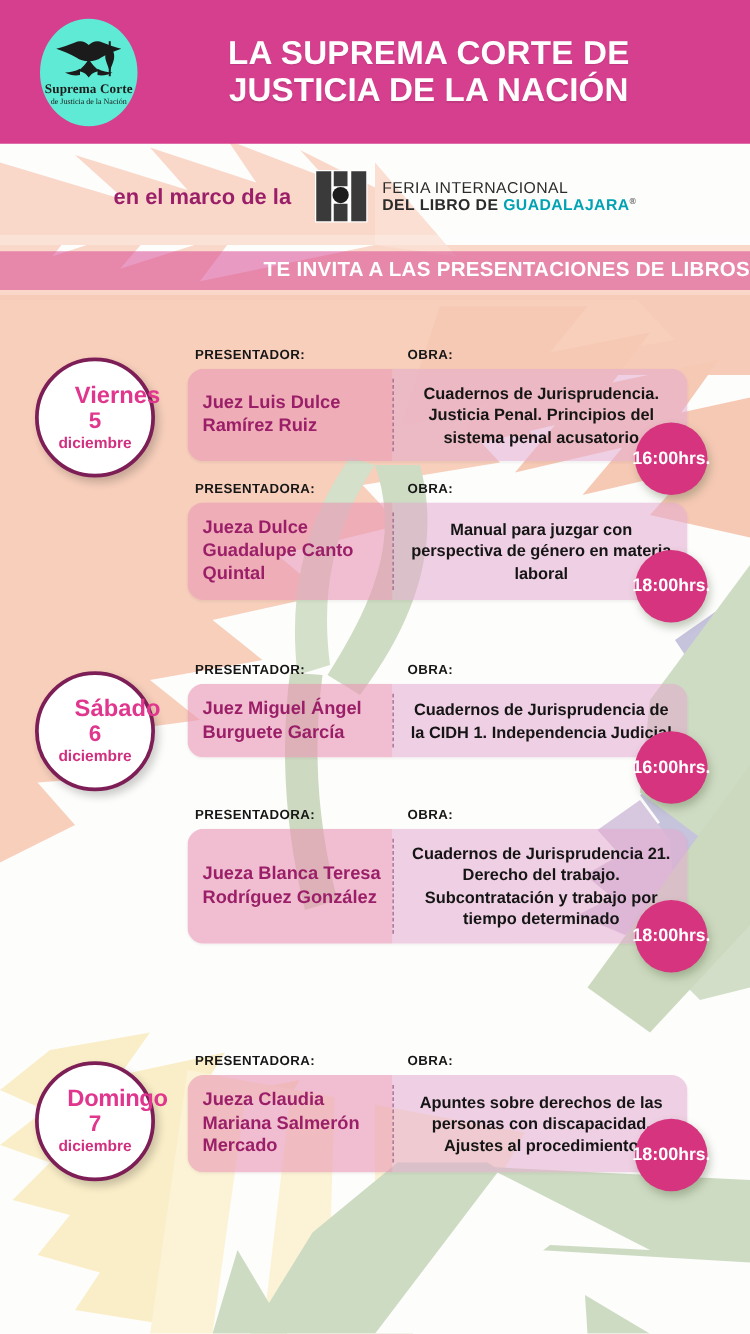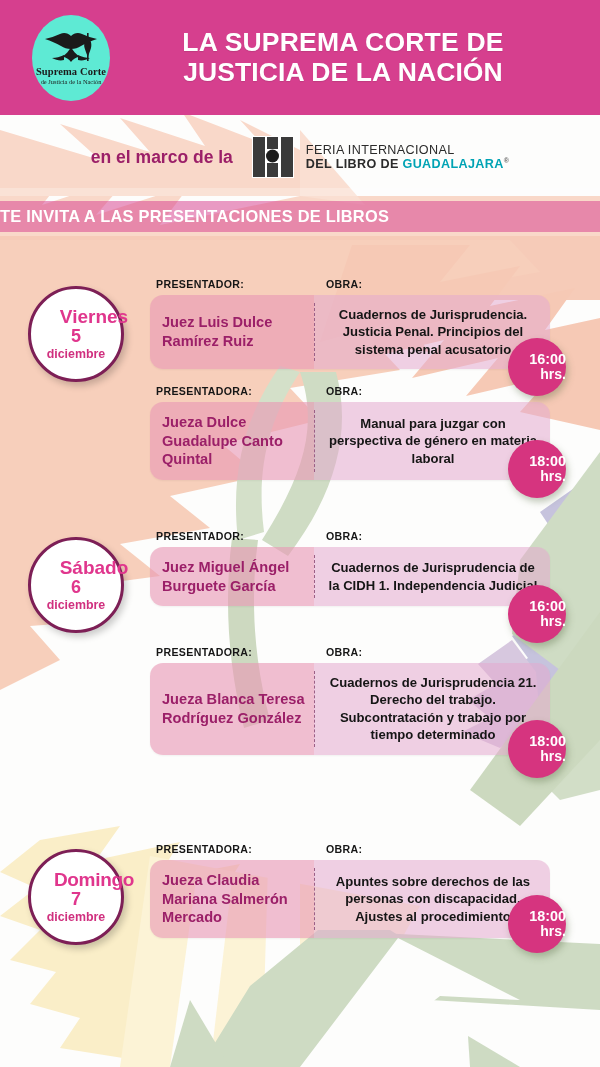--- a/index.html
+++ b/index.html
@@ -51,21 +51,21 @@
   .fil-lines{line-height:1.12;}
   .fil-l1{font-size:12.6px;font-weight:400;color:#2b2b2b;letter-spacing:.35px;}
   .fil-l2{font-size:12.6px;font-weight:700;color:#2b2b2b;letter-spacing:.35px;}
   .fil-city{color:#00a3b4;}
   .fil-reg{font-size:7px;vertical-align:super;color:#666;}
 
   
   .band{
     position:absolute;top:201px;left:0;width:600px;height:31px;
     background:rgba(214,63,142,.52);
-    z-index:6;display:flex;align-items:center;justify-content:flex-start;
+    z-index:6;display:flex;align-items:center;justify-content:flex-end;
   }
   .band-text{
     color:#ffffff;font-weight:700;font-size:16.4px;letter-spacing:.25px;white-space:nowrap;
   }
 
   
   .schedule{position:absolute;top:0;left:0;width:600px;height:1067px;z-index:7;}
 
   .day{position:absolute;left:0;width:600px;}
 
@@ -113,21 +113,21 @@
   }
   .divider{
     position:absolute;left:164px;top:8px;bottom:8px;width:0;
     border-left:1.4px dashed #9b5f86;
   }
 
   .time-badge{
     position:absolute;width:58px;height:58px;border-radius:50%;
     background:#d6347f;
     box-shadow:2px 4px 7px rgba(80,100,60,.35);
-    display:flex;flex-direction:column;align-items:flex-end;justify-content:center;
+    display:flex;align-items:center;justify-content:center;
     color:#ffffff;font-weight:700;font-size:14.4px;line-height:1.12;
   }
   .time-badge .t2{font-size:14px;}
 </style>
 </head>
 <body>
 
 <div class="poster">
 
   <div class="bg">

